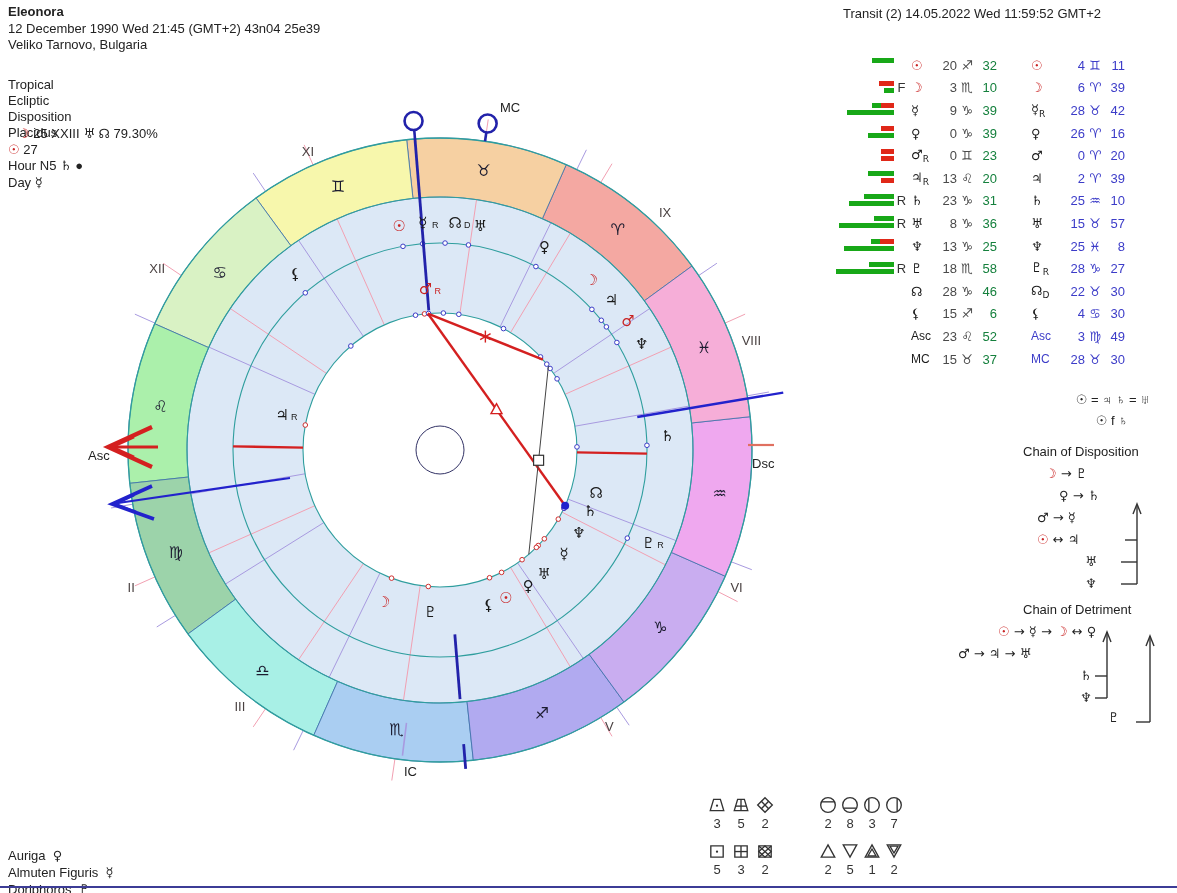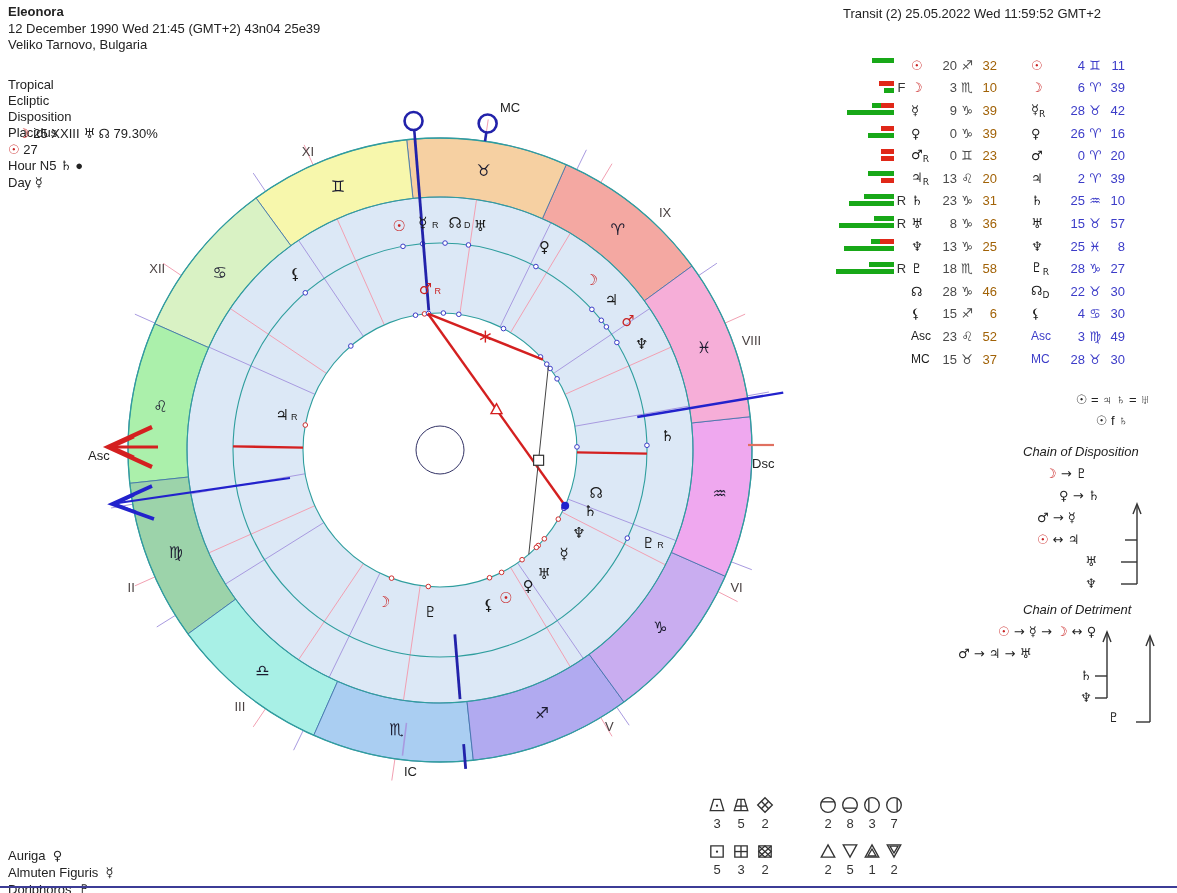--- a/index.html
+++ b/index.html
@@ -22,31 +22,31 @@
   #ptable{left:836px;top:54px;}
   .prow{display:flex;align-items:center;height:22.6px;}
   .cell-bars{width:58px;position:relative;height:22px;}
   .bar{position:absolute;right:0;height:5px;display:flex;flex-direction:row;}
   .bar.top{top:4px;} .bar.bot{top:11px;}
   .seg-g{background:#18a818;height:5px;} .seg-r{background:#e02818;height:5px;}
   .cell-flag{width:15px;text-align:center;color:#333;}
   .cell-g{width:24px;text-align:left;padding-left:2px;color:#1a1a1a;}
   .cell-nd{width:22px;text-align:right;color:#4a4a4a;}
   .cell-ns{width:20px;text-align:center;color:#4a4a4a;}
-  .cell-nm{width:20px;text-align:right;color:#a16207;}
+  .cell-nm{width:20px;text-align:right;color:#15803d;}
   .cell-gap{width:34px;}
   .cell-tg{width:28px;text-align:left;color:#1a1a1a;}
   .cell-td{width:26px;text-align:right;color:#3c3cc8;}
   .cell-ts{width:20px;text-align:center;color:#3c3cc8;}
   .cell-tm{width:20px;text-align:right;color:#3c3cc8;}
   sub.rr{font-size:9px;vertical-align:-3px;}
   
   #dignity1{left:1000px;top:392px;width:150px;text-align:right;}
   #dignity2{left:1000px;top:413px;width:128px;text-align:right;}
-  .chainbox{position:absolute;font-style:italic;}
+  .chainbox{position:absolute;}
   .chainrow{position:absolute;white-space:pre;}
   .chain-title{color:#222;}
   
   .cnt-icon{display:block;margin:0 auto;}
   .cnt-col{position:absolute;width:24px;text-align:center;color:#333;}
   .cnt-val{margin-top:2px;}
   
   #footer{left:8px;top:847px;line-height:17px;}
   #bottomline{left:0px;top:886px;width:1177px;height:2px;background:#3c3c96;}
 </style>
@@ -77,21 +77,21 @@
   </div>
   <div class="abs" id="hourline">
     <span>Hour N5</span>
     <span class="glyph">♄</span>
     <span>●</span>
   </div>
   <div class="abs" id="dayline">
     <span>Day</span>
     <span class="glyph">☿</span>
   </div>
-  <div class="abs" id="transit-header">Transit (2) 25.05.2022  Wed 11:59:52 GMT+2</div>
+  <div class="abs" id="transit-header">Transit (2) 14.05.2022  Wed 11:59:52 GMT+2</div>
 
   <svg class="abs" id="wheel" style="left:0;top:0;" width="840" height="893" viewBox="0 0 840 893">
       <circle cx="440" cy="450" r="253" fill="#dce8f6"></circle>
       <path d="M691.9965564469574,266.03876620636777 A312,312 0 0 0 566.2548026524481,164.68661999970737 L542.379695740607,218.64011173053194 A253,253 0 0 1 644.3433614778212,300.8263072122149 Z" fill="#f4a8a2" stroke="#3a6ea8" stroke-width="0.8"></path>
       <text x="617.5982020932524" y="229.6641685670615" text-anchor="middle" dominant-baseline="central" font-size="16" fill="#1c1c30" font-family="DejaVu Sans">♈</text>
       <path d="M566.2548026524481,164.68661999970737 A312,312 0 0 0 406.6831764466649,139.78396355391953 L412.9834732083533,198.4466114716078 A253,253 0 0 1 542.379695740607,218.64011173053194 Z" fill="#f6d0a2" stroke="#3a6ea8" stroke-width="0.8"></path>
       <text x="483.63663896273016" y="170.38447156848326" text-anchor="middle" dominant-baseline="central" font-size="16" fill="#1c1c30" font-family="DejaVu Sans">♉</text>
       <path d="M406.6831764466649,139.78396355391953 A312,312 0 0 0 256.03876620636777,198.00344355304262 L290.8263072122149,245.65663852217878 A253,253 0 0 1 412.9834732083533,198.4466114716078 Z" fill="#f7f7ac" stroke="#3a6ea8" stroke-width="0.8"></path>
       <text x="337.98267366173593" y="186.0275296043314" text-anchor="middle" dominant-baseline="central" font-size="16" fill="#1c1c30" font-family="DejaVu Sans">♊</text>
       <path d="M256.03876620636777,198.00344355304262 A312,312 0 0 0 154.68661999970737,323.7451973475518 L208.64011173053194,347.620304259393 A253,253 0 0 1 290.8263072122149,245.65663852217878 Z" fill="#d9f2c4" stroke="#3a6ea8" stroke-width="0.8"></path>

